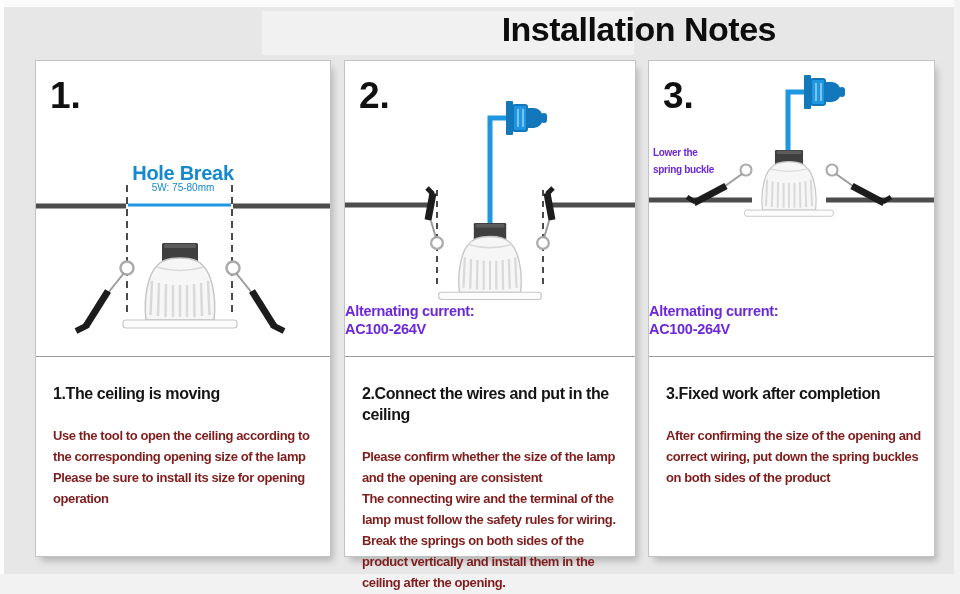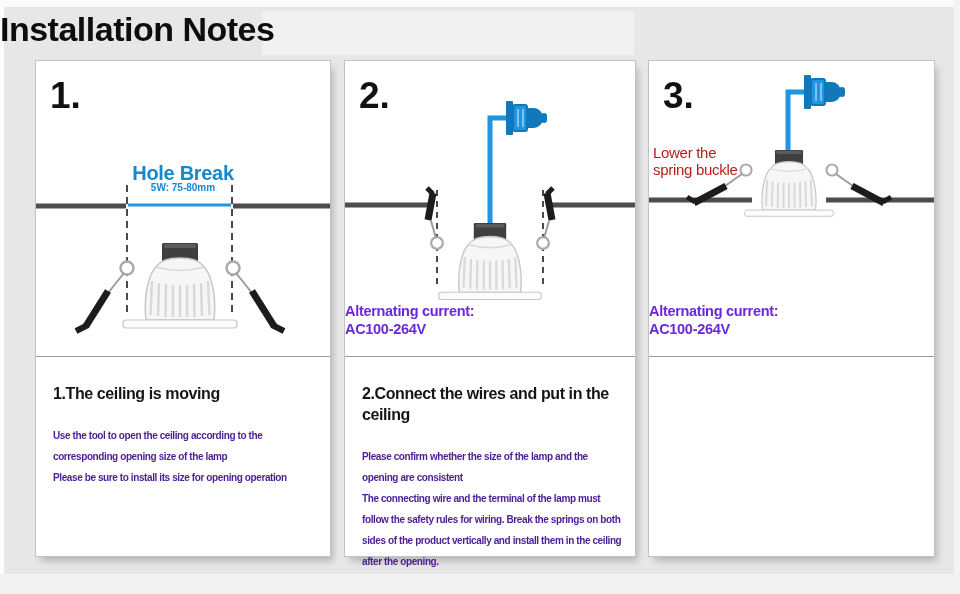--- a/index.html
+++ b/index.html
@@ -9,21 +9,21 @@
     font-family:"Liberation Sans", sans-serif;
     color:#181818;
   }
   .frame-top{position:absolute;left:0;top:0;width:960px;height:7px;background:#fbfbfb;}
   .frame-left{position:absolute;left:0;top:0;width:4px;height:594px;background:#fdfdfd;}
   .frame-right{position:absolute;right:0;top:0;width:6px;height:594px;background:#f3f3f3;}
   .frame-bottom{position:absolute;left:0;top:574px;width:960px;height:20px;background:#f2f2f2;}
 
   .title-band{position:absolute;left:262px;top:11px;width:372px;height:44px;background:#f1f1f1;}
   .page-title{
-    position:absolute;left:0;top:10px;width:776px;text-align:left;
+    position:absolute;left:0;top:10px;width:776px;text-align:right;
     font-size:34px;font-weight:bold;letter-spacing:-0.5px;color:#0d0d0d;
   }
 
   .panel{
     position:absolute;top:60px;height:497px;background:#ffffff;
     border:1px solid #c3c3c3;
     box-shadow:4px 6px 7px -2px rgba(0,0,0,0.22);
     box-sizing:border-box;z-index:1;
   }
   .panel-1{left:35px;width:296px;}
@@ -34,32 +34,32 @@
     position:absolute;left:14px;top:14px;
     font-size:37px;font-weight:bold;color:#111;
   }
   .divider{position:absolute;left:0;right:0;top:295px;border-top:1px solid #9a9a9a;}
 
   .text-block{position:absolute;left:17px;right:9px;top:296px;padding-top:26px;}
   .step-heading{
     font-size:16px;font-weight:bold;letter-spacing:-0.4px;line-height:21px;color:#151515;
   }
   .step-body p{
-    margin:0;font-size:10px;font-weight:bold;letter-spacing:-0.4px;
-    line-height:21px;color:#4c1d95;
+    margin:0;font-size:13px;font-weight:bold;letter-spacing:-0.4px;
+    line-height:21px;color:#7f1d1d;
   }
   .step-body p:first-child{margin-top:21px;}
 
   .hole-annot{position:absolute;left:0;width:100%;top:102px;text-align:center;color:#1589cf;}
   .hole-title{font-size:20px;font-weight:bold;letter-spacing:-0.3px;line-height:20px;}
-  .hole-spec{font-size:10px;font-weight:bold;line-height:9.5px;}
+  .hole-spec{font-size:10px;font-weight:normal;line-height:9.5px;}
 
   .blue-annot{
-    position:absolute;left:4px;top:84px;color:#b91c1c;
-    font-size:15px;font-weight:normal;line-height:16.5px;letter-spacing:-0.3px;
+    position:absolute;left:4px;top:84px;color:#6d28d9;
+    font-size:10px;font-weight:bold;line-height:16.5px;letter-spacing:-0.3px;
   }
 
   .power{
     position:absolute;left:0;width:100%;top:241px;text-align:left;
     font-size:14.5px;font-weight:bold;line-height:18px;letter-spacing:-0.3px;color:#6d28d9;
   }
 
   .diagram-overlay{
     position:absolute;left:0;top:0;width:960px;height:594px;
     z-index:2;pointer-events:none;
@@ -114,20 +114,26 @@
     <div class="step-number">3.</div>
     <div class="blue-annot">
       <div>Lower the</div>
       <div>spring buckle</div>
     </div>
     <div class="power">
       <div>Alternating current:</div>
       <div>AC100-264V</div>
     </div>
     <div class="divider"></div>
+    <div class="text-block">
+      <div class="step-heading">3.Fixed work after completion</div>
+      <div class="step-body">
+        <p>After confirming the size of the opening and correct wiring, put down the spring buckles on both sides of the product</p>
+      </div>
+    </div>
   </div>
 
   <svg class="diagram-overlay" viewBox="0 0 960 594">
     <defs>
       <g id="lamp">
         <rect x="-18" y="0" width="36" height="24" rx="1.5" fill="#3f3f3f"></rect>
         <rect x="-16" y="1" width="32" height="4" rx="1.5" fill="#5c5c5c"></rect>
         <path d="M -34,77 C -37,50 -30,30 -24,24 C -20,18 -12,15 0,15 C 12,15 20,18 24,24 C 30,30 37,50 34,77 Z" fill="#f6f6f6" stroke="#c6c6c6" stroke-width="1.5"></path>
         <path d="M -24,24 Q 0,31 24,24" fill="none" stroke="#d8d8d8" stroke-width="1.5"></path>
         <g stroke="#d9d9d9" stroke-width="2.5" fill="none">

